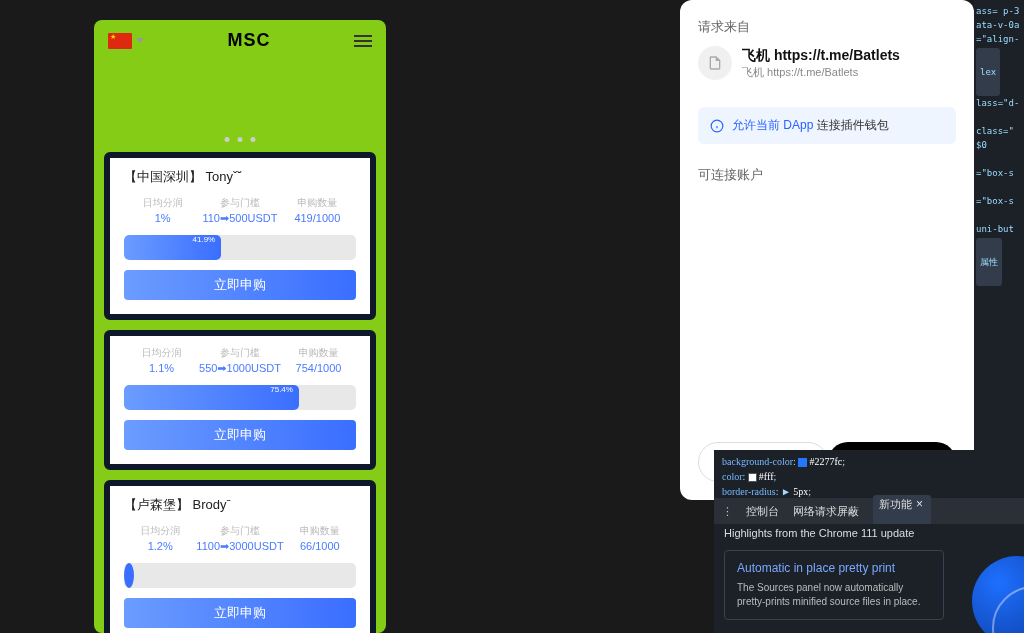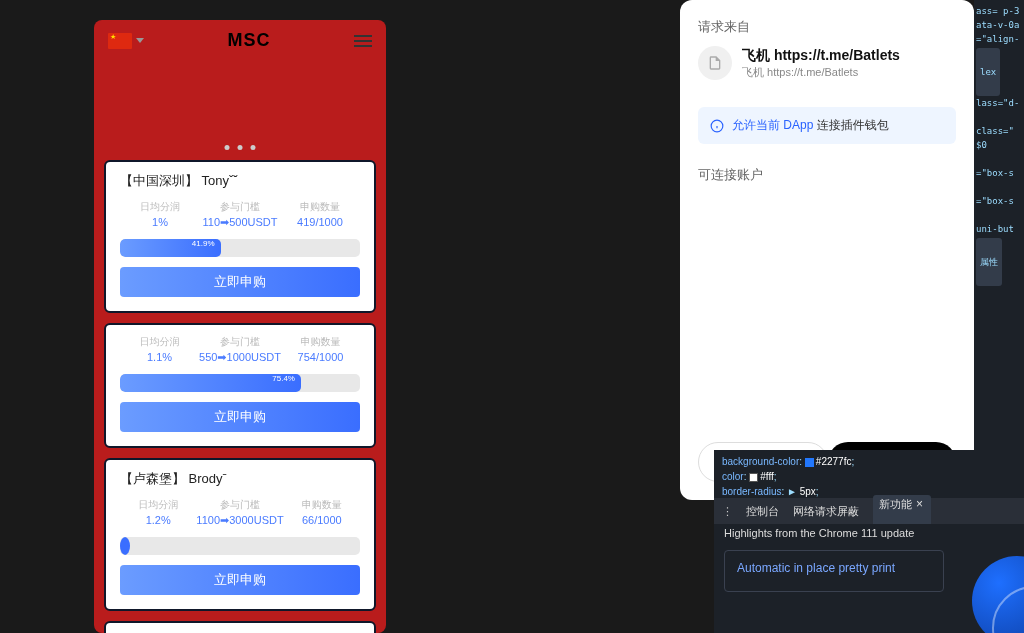--- a/index.html
+++ b/index.html
@@ -1,40 +1,40 @@
 <!DOCTYPE html>
 <html><head>
 <meta charset="utf-8">
 <style>
 * { box-sizing: border-box; margin: 0; padding: 0; }
 body { background: #1a1a1a; font-family: -apple-system, BlinkMacSystemFont, "Segoe UI", sans-serif; width: 1024px; height: 633px; position: relative; overflow: hidden; }
 
 
-.phone { position: absolute; left: 94px; top: 20px; width: 292px; height: 613px; background: #b91c1c; border-radius: 8px; overflow: hidden; display: flex; flex-direction: column; }
+.phone { position: absolute; left: 94px; top: 20px; width: 292px; height: 613px; background: #84cc16; border-radius: 8px; overflow: hidden; display: flex; flex-direction: column; }
 .phone-header { display: flex; align-items: center; justify-content: space-between; padding: 10px 14px; }
 .flag-selector { display: flex; align-items: center; gap: 4px; }
 .cn-flag { width: 24px; height: 16px; background: #de2910; position: relative; border-radius: 1px; }
 .cn-flag::before { content: "★"; position: absolute; left: 2px; top: 0; font-size: 7px; color: #ffde00; }
 .dropdown-caret { width: 0; height: 0; border-left: 4px solid transparent; border-right: 4px solid transparent; border-top: 5px solid #999; }
 .logo { font-weight: 900; font-size: 18px; letter-spacing: 1px; }
 .hamburger { display: flex; flex-direction: column; gap: 3px; cursor: pointer; }
 .hamburger span { width: 18px; height: 2px; background: #333; }
 
 .banner-area { height: 108px; position: relative; }
 .pager-dots { position: absolute; bottom: 10px; left: 50%; transform: translateX(-50%); display: flex; gap: 8px; }
 .pager-dots span { width: 5px; height: 5px; border-radius: 50%; background: #ccc; }
 
 .list { padding: 0 10px; display: flex; flex-direction: column; gap: 10px; overflow: hidden; }
-.card { background: #fff; border: 2px solid #0f172a; border-radius: 6px; padding: 10px 14px 14px; }
+.card { background: #fff; border: 6px solid #0f172a; border-radius: 6px; padding: 10px 14px 14px; }
 .card-title { font-size: 13px; font-weight: 500; color: #222; margin-bottom: 10px; }
 .stats { display: flex; justify-content: space-between; text-align: center; margin-bottom: 10px; }
 .stat-col { flex: 1; }
 .stat-label { font-size: 10px; color: #bbb; margin-bottom: 2px; }
 .stat-value { font-size: 11px; color: #4a7bff; }
-.progress-track { height: 18px; background: #e8e8e8; border-radius: 5px; overflow: hidden; margin-bottom: 10px; position: relative; }
+.progress-track { height: 25px; background: #e8e8e8; border-radius: 5px; overflow: hidden; margin-bottom: 10px; position: relative; }
 .progress-fill { height: 100%; background: linear-gradient(90deg, #6b9cff, #3a6eff); border-radius: 5px; text-align: right; color: #fff; font-size: 8px; line-height: 10px; padding-right: 6px; }
 .progress-fill.tiny { background: #3a6eff; border-radius: 50%; width: 10px !important; padding: 0; }
 .apply-btn { width: 100%; height: 30px; background: linear-gradient(90deg, #6b9cff, #3a6eff); border: none; border-radius: 4px; color: #fff; font-size: 13px; cursor: pointer; }
 
 
 .wallet { position: absolute; left: 680px; top: 0; width: 294px; height: 500px; background: #fff; border-radius: 12px; display: flex; flex-direction: column; padding: 18px; }
 .wallet-label { font-size: 13px; color: #666; margin-bottom: 10px; }
 .dapp-row { display: flex; align-items: center; gap: 10px; margin-bottom: 27px; }
 .dapp-icon { width: 34px; height: 34px; border-radius: 50%; background: #f0f0f0; display: flex; align-items: center; justify-content: center; }
 .dapp-icon svg { width: 16px; height: 16px; fill: #aaa; }
@@ -52,21 +52,21 @@
 .chevron { margin-left: 8px; color: #ccc; font-size: 14px; }
 .wallet-footer { margin-top: auto; display: flex; }
 .wallet-btn { flex: 1; height: 40px; border-radius: 22px; border: none; font-size: 14px; cursor: pointer; }
 .btn-cancel { background: #fff; border: 1px solid #ddd; color: #333; }
 .btn-connect { background: #000; color: #fff; }
 
 
 .devtools { position: absolute; left: 974px; top: 0; width: 50px; height: 633px; background: #1c2128; color: #9cdcfe; font-family: Menlo, monospace; font-size: 9px; overflow: hidden; padding: 4px 0 0 2px; line-height: 14px; white-space: nowrap; }
 .devtools .pill { background: #333c4a; padding: 17px 4px; border-radius: 3px; display: inline-block; margin-top: 2px; text-align: right; }
 
-.dev-bottom { position: absolute; left: 714px; top: 450px; width: 310px; background: #1c2128; color: #9cdcfe; font-family: Liberation Sans, sans-serif; font-size: 10px; padding: 4px 8px; line-height: 15px; }
+.dev-bottom { position: absolute; left: 714px; top: 450px; width: 310px; background: #1c2128; color: #9cdcfe; font-family: Liberation Serif, serif; font-size: 10px; padding: 4px 8px; line-height: 15px; }
 .dev-bottom .prop { color: #79b8ff; }
 .dev-bottom .hex { color: #fff; }
 .swatch { display: inline-block; width: 9px; height: 9px; vertical-align: middle; margin-right: 2px; }
 .swatch.blue { background: #2277fc; }
 .swatch.white { background: #fff; border: 1px solid #555; }
 .tab-strip { position: absolute; left: 714px; top: 498px; width: 310px; height: 26px; background: #2a2f38; display: flex; align-items: center; padding: 0 8px; gap: 14px; color: #ddd; font-size: 11px; }
 .tab-strip .dots { letter-spacing: -1px; color: #ccc; }
 .tab-strip .active { background: #333c4a; padding: 2px 8px 16px 6px; border-radius: 3px; display: flex; align-items: center; gap: 4px; }
 .tab-strip .close-x { font-size: 12px; }
 .highlight-strip { position: absolute; left: 714px; top: 524px; width: 310px; height: 22px; background: #1c2128; color: #ddd; font-size: 11px; padding: 3px 10px; }
@@ -203,14 +203,15 @@
   <span>网络请求屏蔽</span>
   <span class="active">
     <span>新功能</span>
     <span class="close-x">×</span>
   </span>
 </div>
 <div class="highlight-strip">Highlights from the Chrome 111 update</div>
 <div class="whatsnew-bg"></div>
 <div class="whatsnew">
   <h4>Automatic in place pretty print</h4>
+  <p>The Sources panel now automatically pretty-prints minified source files in place.</p>
 </div>
 <div class="blue-circle"></div>
 
 </body></html>

